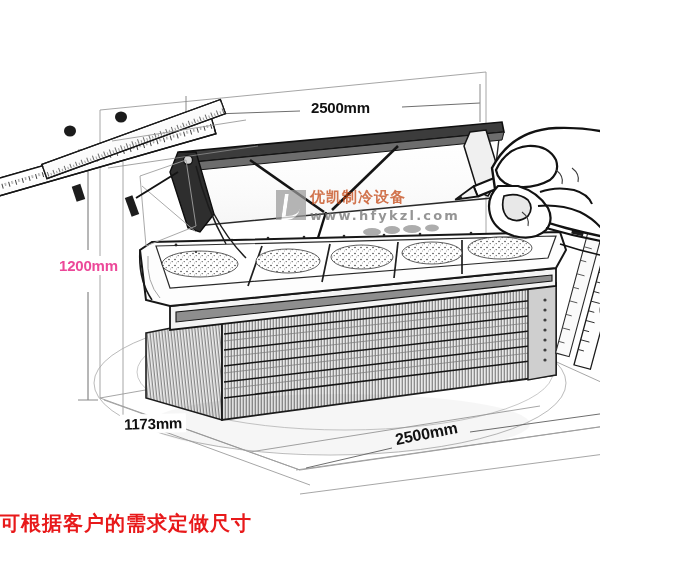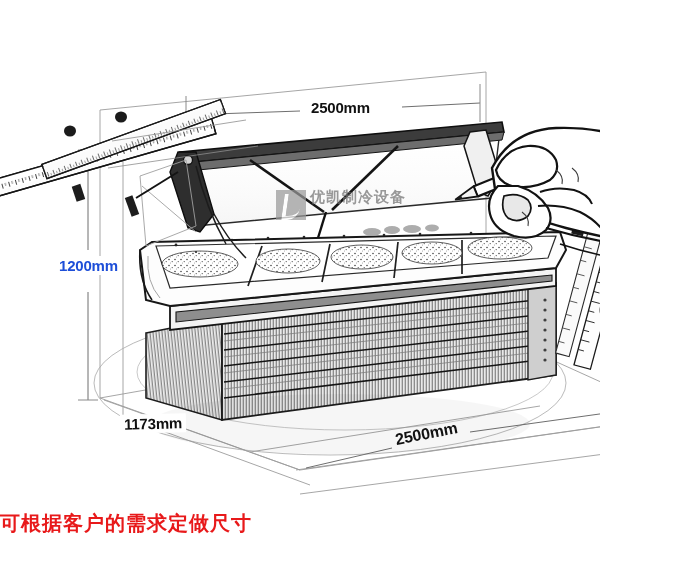--- a/index.html
+++ b/index.html
@@ -401,26 +401,27 @@
         <path d="M572 168 Q580 174 578 182"></path>
         <path d="M522 212 Q530 218 528 226"></path>
       </g>
     </g>
 
     <ellipse cx="340" cy="424" rx="190" ry="30" fill="#000000" opacity="0.035"></ellipse>
   </svg>
 
   <div class="dim" id="dim-top" style="color: rgb(17, 17, 17);">2500mm</div>
 
-  <div class="dim" id="dim-left" style="color: #1d4ed8; text-align: right;">1200mm</div>
+  <div class="dim" id="dim-left" style="color: #ec4899; text-align: right;">1200mm</div>
 
   <div class="dim" id="dim-depth" style="color: rgb(17, 17, 17);">1173mm</div>
 
   <div class="dim" id="dim-bottom" style="color: rgb(17, 17, 17);">2500mm</div>
 
   <div id="watermark">
     <span id="wm-mark" style="background: rgb(154, 154, 154);"></span>
-    <span id="wm-cn" style="color: #737373; text-align: right;">优凯制冷设备</span>
+    <span id="wm-cn" style="color: #c2410c; text-align: right;">优凯制冷设备</span>
+    <span id="wm-url">www.hfykzl.com</span>
   </div>
 
   <div id="caption" style="color: rgb(232, 25, 26);">可根据客户的需求定做尺寸</div>
 
 </div>
 
 </body></html>

